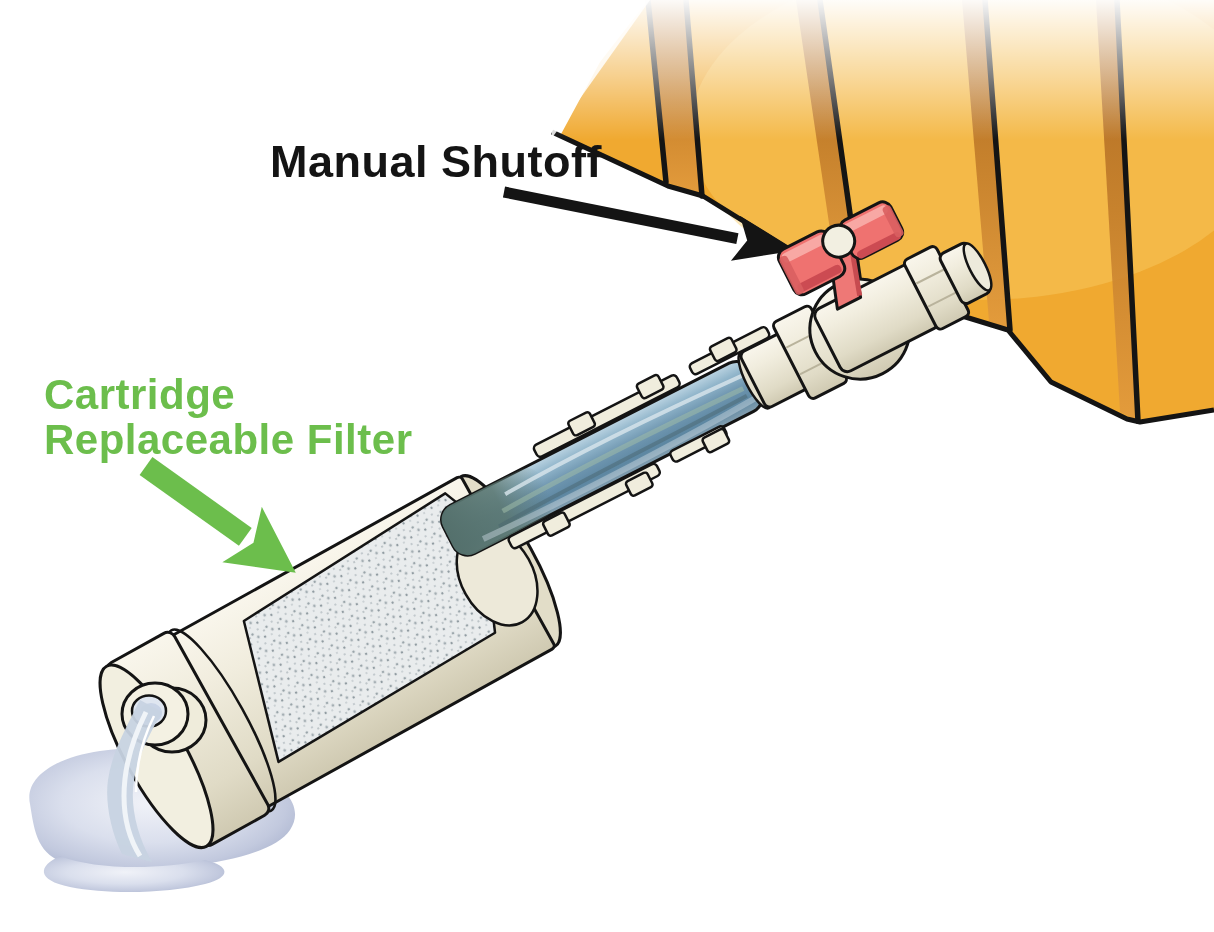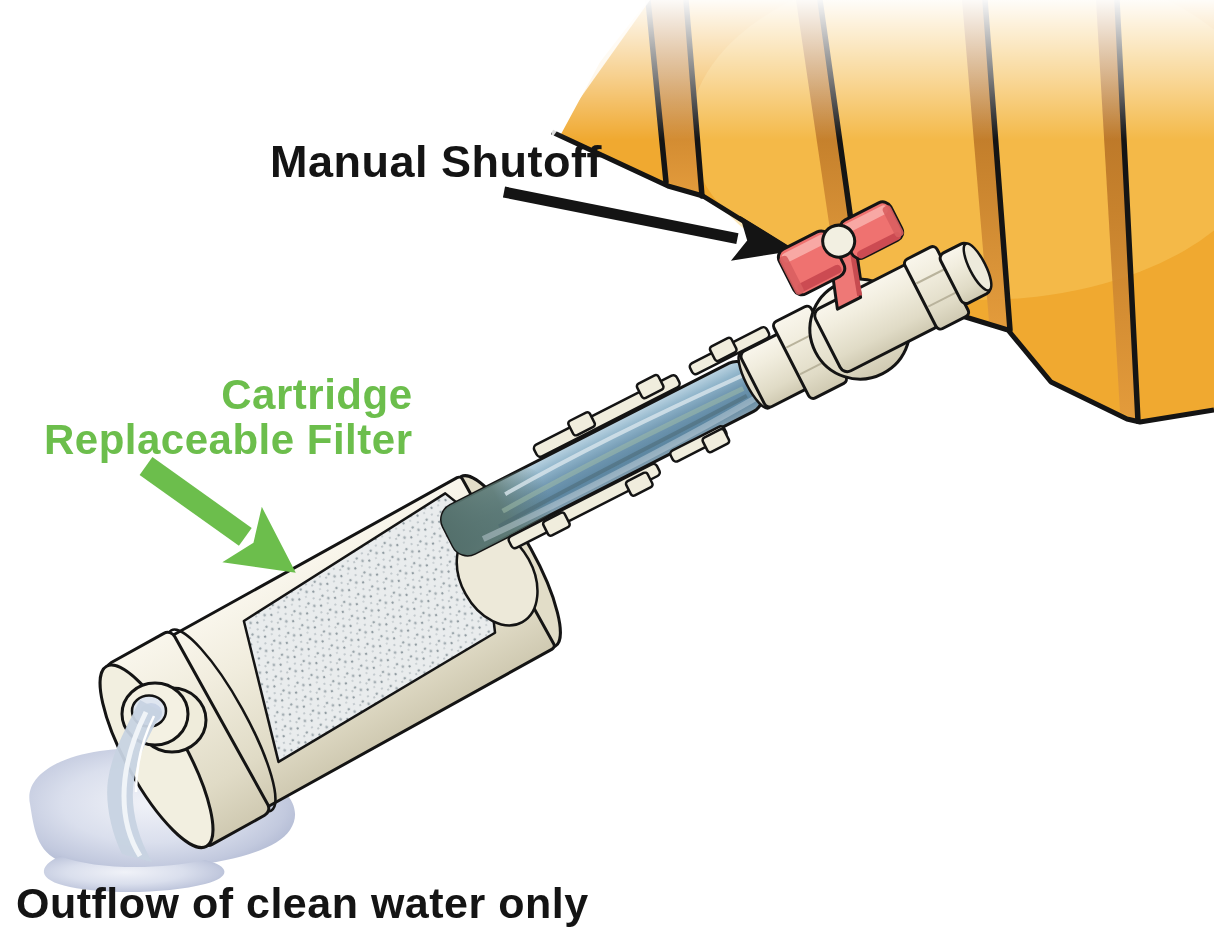--- a/index.html
+++ b/index.html
@@ -1,19 +1,19 @@
 <!DOCTYPE html>
 <html><head>
 <meta charset="utf-8">
 <style>
   html,body{margin:0;padding:0;background:#ffffff;}
   #stage{position:relative;width:1214px;height:932px;overflow:hidden;background:#ffffff;
          font-family:"Liberation Sans", sans-serif;}
   #scene{position:absolute;left:0;top:0;}
-  .label{position:absolute;font-weight:bold;color:#141414;white-space:nowrap;letter-spacing:0.5px;text-align:right;}
+  .label{position:absolute;font-weight:bold;color:#141414;white-space:nowrap;letter-spacing:0.5px;}
   .label-manual{left:270px;top:136px;font-size:45px;}
   .label-filter{left:44px;top:372px;font-size:42px;line-height:45px;color:#6cbe4c;}
   .label-outflow{left:16px;top:879px;font-size:43px;}
 </style>
 </head>
 <body>
 
 <div id="stage">
 
 <svg id="scene" width="1214" height="932" viewBox="0 0 1214 932">
@@ -196,15 +196,14 @@
   </g>
 </svg>
 
 <div class="label label-manual">Manual Shutoff</div>
 
 <div class="label label-filter">
   <div>Cartridge</div>
   <div>Replaceable Filter</div>
 </div>
 
-<div class="label label-outflow">Outflow of clean water only</div>
 
 </div>
 
 </body></html>

